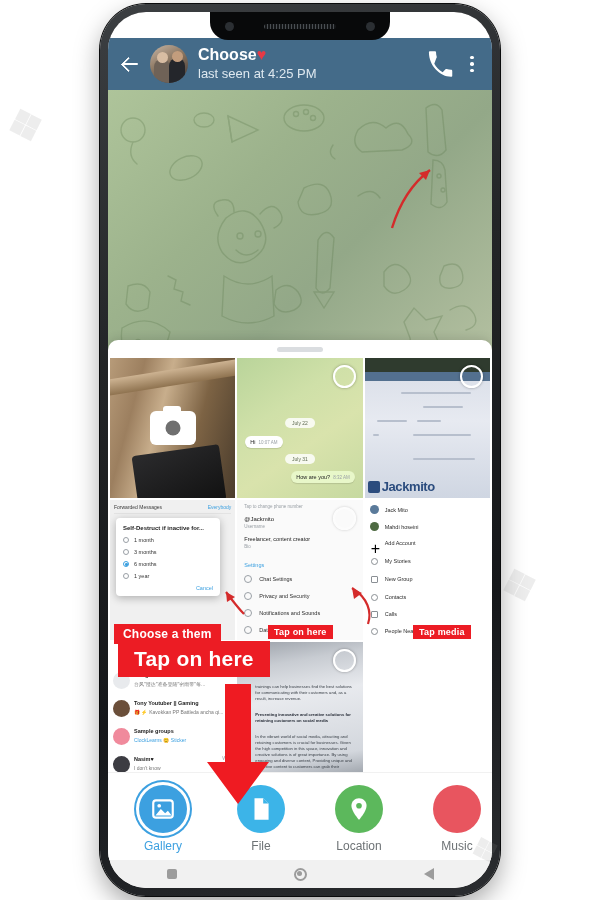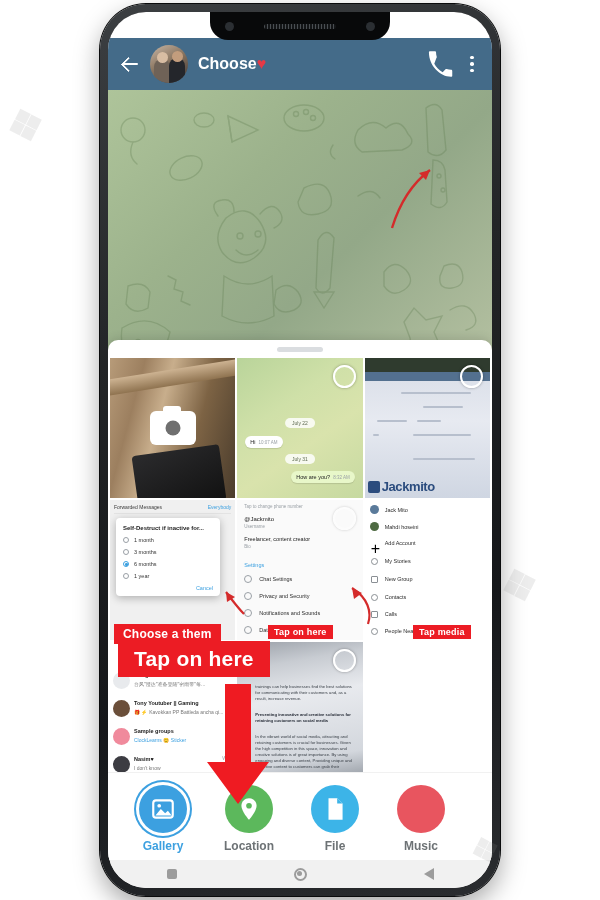--- a/index.html
+++ b/index.html
@@ -207,23 +207,22 @@
   }
   .ann-big { font-size:21px; padding:6px 16px; }
   .ann-sm  { font-size:9px; padding:2px 6px; }
   .ann-md  { font-size:12px; padding:3px 9px; }
   .arrow-svg { position:absolute; z-index:21; }
   .arrow-curve { position:absolute; z-index:19; }
 
   
   .actions {
     position:absolute; left:0; bottom:0; width:424px; height:88px;
-    background:#fff; display:flex; align-items:center; padding:4px 0 0 12px; gap:0;
+    background:#fff; display:flex; align-items:center; padding:4px 0 0 12px; gap:12px;
     border-top:1px solid #f1f1f1;
-    font-weight:bold;
   }
   .act { width:86px; flex:none; display:flex; flex-direction:column; align-items:center; gap:6px; cursor:pointer; }
   .act-circle { width:48px; height:48px; border-radius:50%; display:flex; align-items:center; justify-content:center; position:relative; }
   .act-circle svg { width:26px; height:26px; display:block; }
   .act-label { font-size:12px; color:#6d7275; }
   .act.sel .act-circle { box-shadow: 0 0 0 3px #fff, 0 0 0 5px #3ca0e0; }
   .act.sel .act-label { color:#3ca0e0; }
 
   
   .navbar {
@@ -262,20 +261,21 @@
       </div>
 
       <div class="chat-header">
         <div class="hdr-back"></div>
         <div class="hdr-avatar">
           <span class="p1"></span>
             <span class="p2"></span>
         </div>
         <div class="hdr-text">
           <div class="hdr-name"><span>Choose</span><span class="heart">♥</span></div>
+          <div class="hdr-sub">last seen at 4:25 PM</div>
         </div>
         <div class="hdr-ico">
           <svg viewBox="0 0 24 24">
               <path fill="#ffffff" d="M6.6 10.8c1.6 3.1 4.1 5.6 7.2 7.2l2.4-2.4c.3-.3.7-.4 1.1-.3 1.2.4 2.4.6 3.7.6.6 0 1 .4 1 1V21c0 .6-.4 1-1 1C11.5 22 2 12.5 2 1c0-.6.4-1 1-1h4.1c.6 0 1 .4 1 1 0 1.3.2 2.5.6 3.7.1.4 0 .8-.3 1.1L6.6 10.8z" transform="translate(0.5,1)"></path>
             </svg>
         </div>
         <div class="hdr-dots">
             <i></i>
             <i></i>
             <i></i>
@@ -470,38 +470,38 @@
             <div class="act-circle" style="background:#3ca0e0">
               <svg viewBox="0 0 24 24">
                   <rect x="3" y="4" width="18" height="16" rx="2.5" fill="none" stroke="#fff" stroke-width="2"></rect>
                   <circle cx="8.5" cy="9" r="1.7" fill="#fff"></circle>
                   <path d="M5 18l5-6 4 4 2.5-2.5L20 18z" fill="#fff"></path>
                 </svg>
             </div>
             <div class="act-label">Gallery</div>
           </div>
           <div class="act">
+            <div class="act-circle" style="background:#3cb4e8">
+              <svg viewBox="0 0 24 24">
+                  <path d="M6 2h8l5 5v15H6z" fill="#fff"></path>
+                  <path d="M14 2v5h5" fill="#3cb4e8"></path>
+                </svg>
+            </div>
+            <div class="act-label">File</div>
+          </div>
+          <div class="act">
             <div class="act-circle" style="background:#5cb85c">
               <svg viewBox="0 0 24 24">
                   <path d="M12 2C8.1 2 5 5.1 5 9c0 5.2 7 13 7 13s7-7.8 7-13c0-3.9-3.1-7-7-7z" fill="#fff"></path>
                   <circle cx="12" cy="9" r="2.6" fill="#5cb85c"></circle>
                 </svg>
             </div>
             <div class="act-label">Location</div>
           </div>
           <div class="act">
-            <div class="act-circle" style="background:#3cb4e8">
-              <svg viewBox="0 0 24 24">
-                  <path d="M6 2h8l5 5v15H6z" fill="#fff"></path>
-                  <path d="M14 2v5h5" fill="#3cb4e8"></path>
-                </svg>
-            </div>
-            <div class="act-label">File</div>
-          </div>
-          <div class="act">
             <div class="act-circle" style="background:#e8555f">
               
             </div>
             <div class="act-label">Music</div>
           </div>
         </div>
       </div>
 
       <div class="navbar">
         <div class="nav-sq"></div>

